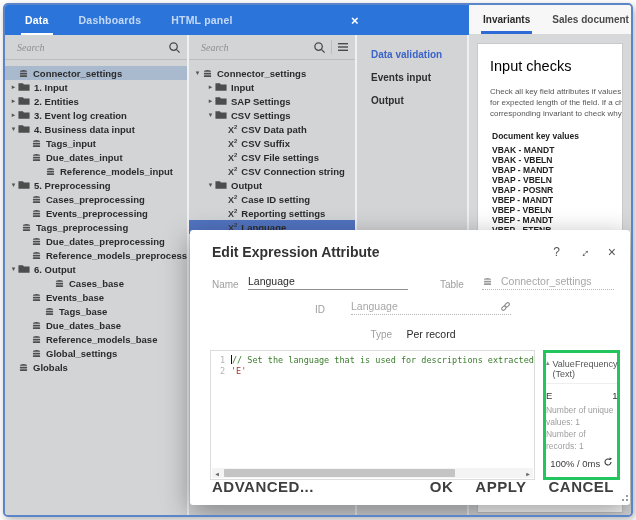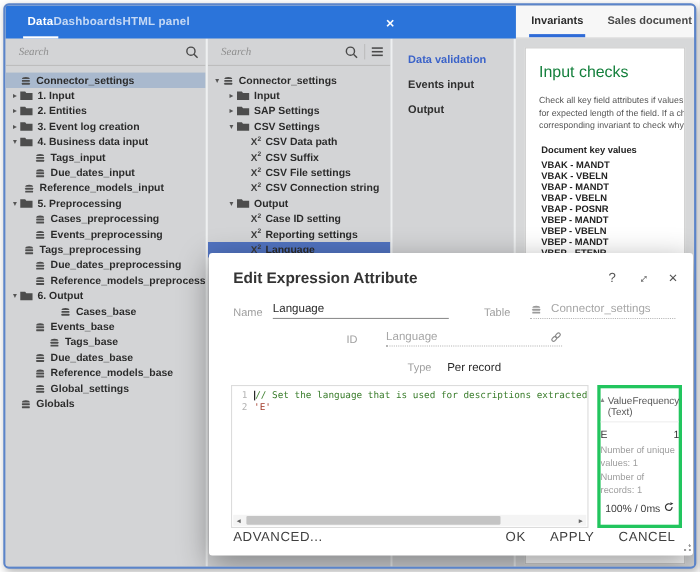--- a/index.html
+++ b/index.html
@@ -3,21 +3,21 @@
 <meta charset="utf-8">
 <style>
   html,body{margin:0;padding:0;background:#ffffff;width:636px;height:520px;
     font-family:"Liberation Sans", sans-serif;-webkit-font-smoothing:antialiased;}
   .frame{position:absolute;left:3px;top:3px;width:626px;height:510px;
     border:2px solid #5b84c9;border-radius:5px;overflow:hidden;background:#d3d4d6;
     box-shadow:2px 3px 8px rgba(0,0,0,.3);}
   
   .topbar{display:flex;height:30px;}
   .topbar-blue{position:relative;width:464px;background:#2b74da;display:flex;align-items:stretch;}
-  .tb-tabs{display:flex;padding-left:20px;}
+  .tb-tabs{display:flex;gap:30px;padding-left:20px;}
   .tb-tab{display:flex;align-items:center;font-size:10.5px;font-weight:700;
     color:rgba(255,255,255,.72);letter-spacing:.2px;position:relative;cursor:default;}
   .tb-tab.active{color:#ffffff;}
   .tb-tab.active::after{content:"";position:absolute;left:-4px;right:-4px;bottom:0;height:2px;background:#ffffff;}
   .tb-close{position:absolute;left:346px;top:0;height:30px;display:flex;align-items:center;
     color:#ffffff;font-size:13px;font-weight:700;}
   .right-tabs{flex:1;background:#f7f7f7;border-bottom:1px solid #d8d8d8;display:flex;
     gap:22px;padding-left:14px;overflow:hidden;}
   .rt-tab{display:flex;align-items:center;font-size:10px;font-weight:700;color:#4a4a4a;
     position:relative;white-space:nowrap;}
@@ -46,21 +46,21 @@
   .tlabel{font-size:9.5px;font-weight:700;color:#2b2b2b;}
   .x2{font-size:9px;font-weight:700;color:#3c3c3c;}
   .x2 sup{font-size:6px;}
   
   .p-nav{padding:8px 0 0 0;}
   .nav-item{padding:6px 14px;font-size:10px;font-weight:700;color:#2f2f2f;cursor:default;}
   .nav-item.active{color:#3b63c9;}
   
   .rt-card{margin:8px 8px 0 8px;height:calc(100% - 10px);background:#ffffff;
     border:1px solid #c9c9c9;overflow:hidden;padding:14px 0 0 12px;box-sizing:border-box;}
-  .rt-head{font-size:14.5px;color:#15803d;font-weight:400;margin:0 0 12px 0;}
+  .rt-head{font-size:14.5px;color:#000000;font-weight:400;margin:0 0 12px 0;}
   .rt-desc{font-size:8px;color:#555;line-height:11px;white-space:nowrap;overflow:hidden;}
   .doc-title{font-size:8.5px;font-weight:700;color:#222;margin:12px 0 4px 2px;}
   .key-row{font-size:8.5px;font-weight:700;color:#222;line-height:10px;padding-left:2px;}
   
   .dialog{position:absolute;left:185px;top:225px;width:440px;height:275px;background:#ffffff;
     border-radius:3px;box-shadow:0 8px 28px rgba(0,0,0,.38);z-index:10;box-sizing:border-box;}
   .dlg-head{display:flex;align-items:center;padding:14px 14px 0 22px;}
   .dlg-title{font-size:14px;font-weight:700;color:#333;flex:1;}
   .dlg-ico{color:#555;font-size:12px;margin-left:18px;display:flex;align-items:center;}
   .expand-glyph{display:inline-block;transform:rotate(-45deg);font-size:12px;}
@@ -91,21 +91,21 @@
     display:flex;flex-direction:column;padding:6px 0;}
   .pv-head{display:flex;font-size:9px;color:#555;border-bottom:1px solid #eee;padding-bottom:4px;}
   .pv-sort{font-size:7px;color:#888;margin-right:3px;}
   .pv-head .freq{margin-left:auto;}
   .pv-row{display:flex;font-size:9.5px;color:#333;padding-top:6px;}
   .pv-row .freq{margin-left:auto;}
   .pv-foot{margin-top:auto;font-size:8.5px;color:#9e9e9e;line-height:12px;}
   .pv-perf{text-align:center;font-size:9.5px;color:#3c3c3c;margin:5px 0 2px 0;
     display:flex;align-items:center;justify-content:center;gap:3px;}
   .dlg-foot{position:absolute;left:22px;right:16px;bottom:10px;display:flex;align-items:center;}
-  .btn{font-size:12px;font-weight:400;letter-spacing:.5px;color:#3f3f3f;cursor:default;}
+  .btn{font-size:15px;font-weight:700;letter-spacing:.5px;color:#3f3f3f;cursor:default;}
   .btn-right{margin-left:22px;}
   .btn-ok{margin-left:auto;}
   .grip{position:absolute;right:2px;bottom:2px;width:9px;height:9px;
     background:
       radial-gradient(circle at 8px 2px,#9a9a9a 1px,transparent 1.2px),
       radial-gradient(circle at 8px 6px,#9a9a9a 1px,transparent 1.2px),
       radial-gradient(circle at 4px 6px,#9a9a9a 1px,transparent 1.2px);}
 </style>
 </head>
 <body>
@@ -202,21 +202,21 @@
             <span class="exp"></span>
             <span class="ticon">
               <svg viewBox="0 0 12 12" width="11" height="11">
                 <path d="M2.1 4.2a3.9 2.1 0 0 1 7.8 0z" fill="currentColor"></path>
                 <rect x="2.1" y="5.1" width="7.8" height="1.9" rx=".4" fill="currentColor"></rect>
                 <rect x="2.1" y="8" width="7.8" height="1.9" rx=".4" fill="currentColor"></rect>
               </svg>
             </span>
             <span class="tlabel">Due_dates_input</span>
           </div>
-          <div class="trow" style="padding-left: 7px;">
+          <div class="trow" style="padding-left: 31px;">
             <span class="exp"></span>
             <span class="ticon">
               <svg viewBox="0 0 12 12" width="11" height="11">
                 <path d="M2.1 4.2a3.9 2.1 0 0 1 7.8 0z" fill="currentColor"></path>
                 <rect x="2.1" y="5.1" width="7.8" height="1.9" rx=".4" fill="currentColor"></rect>
                 <rect x="2.1" y="8" width="7.8" height="1.9" rx=".4" fill="currentColor"></rect>
               </svg>
             </span>
             <span class="tlabel">Reference_models_input</span>
           </div>

